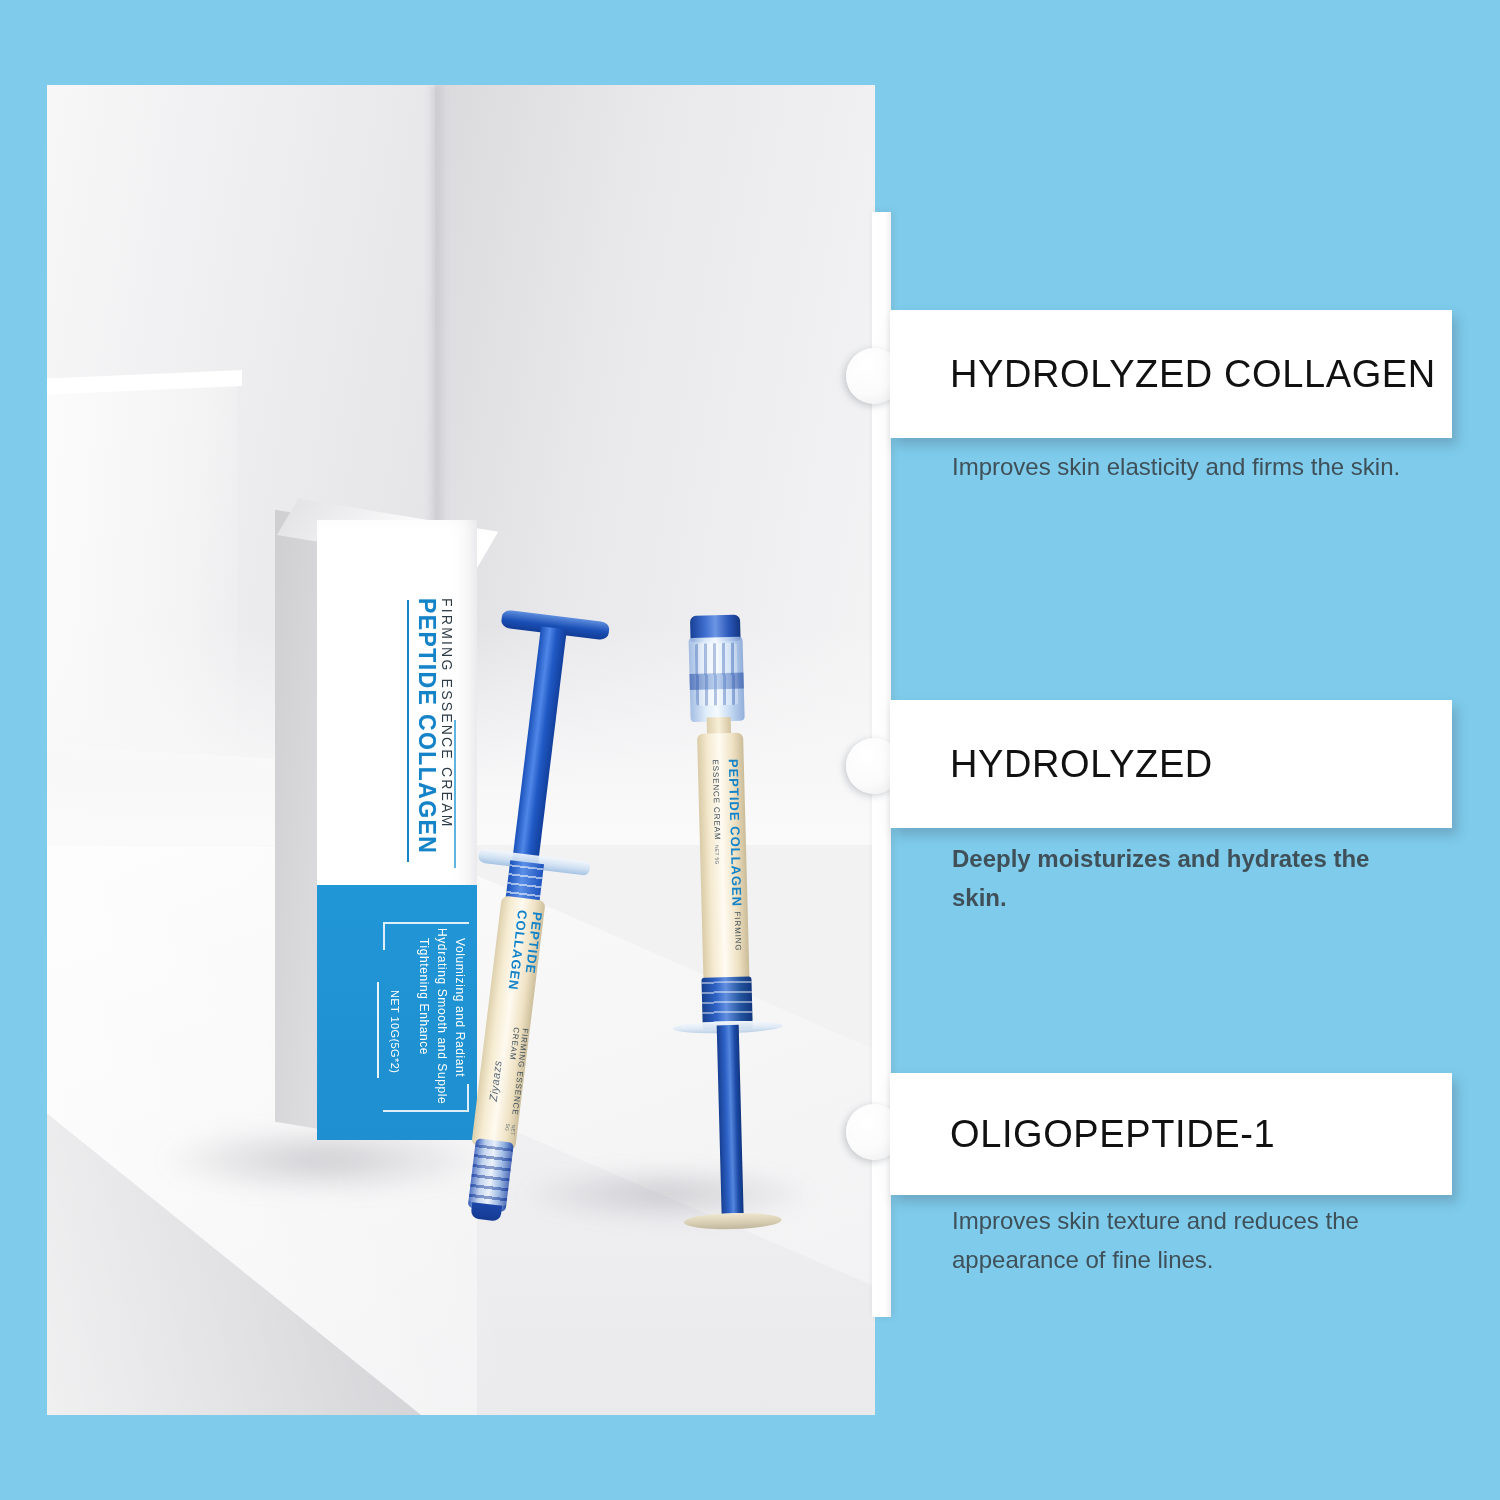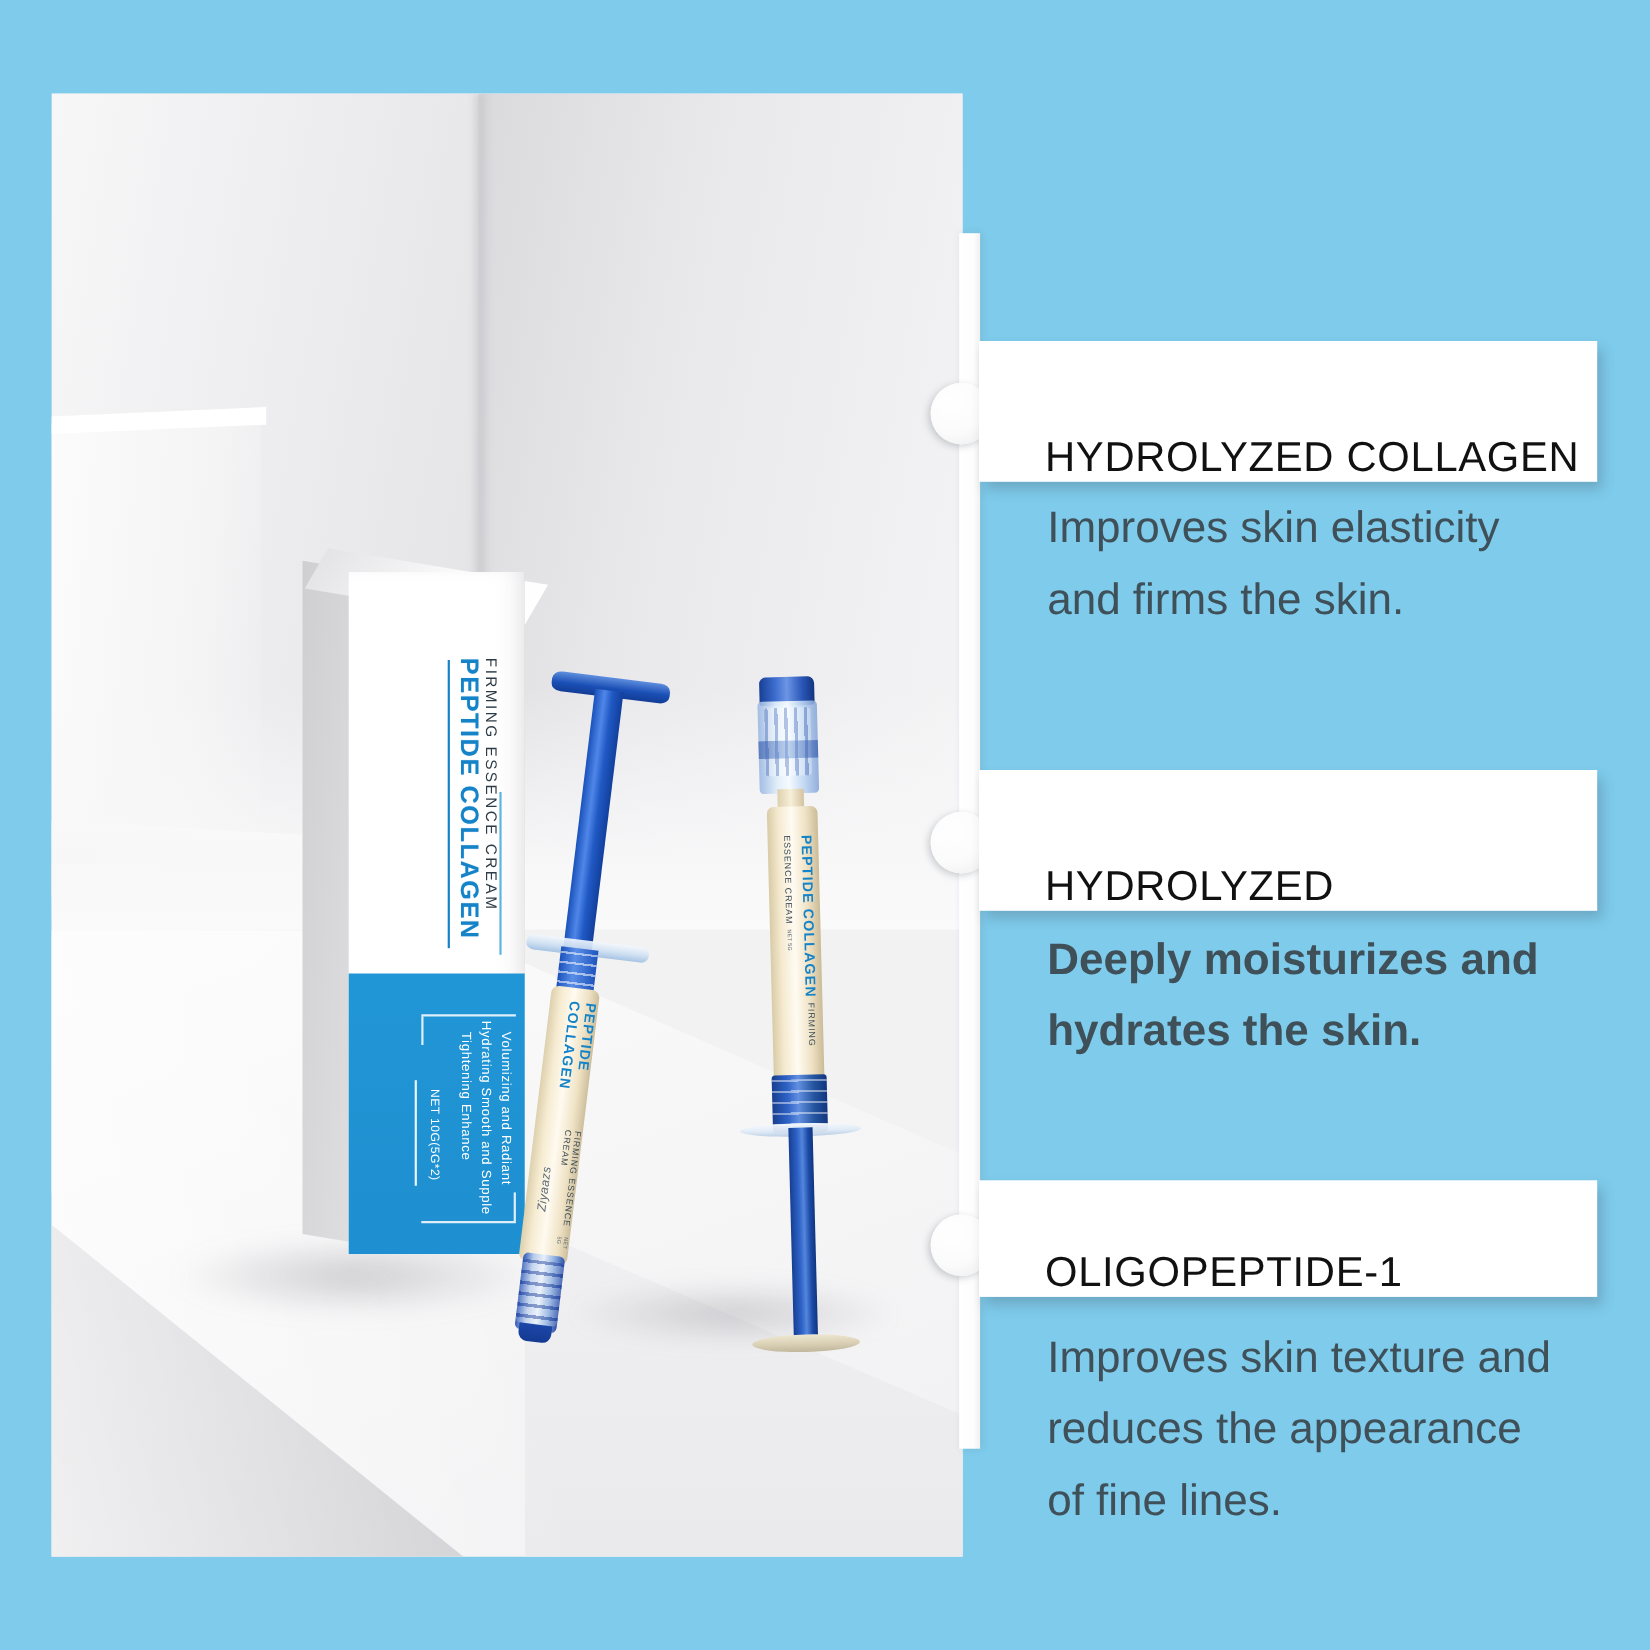--- a/index.html
+++ b/index.html
@@ -287,34 +287,34 @@
   }
   #node-1{top:348px;}
   #node-2{top:738px;}
   #node-3{top:1104px;}
 
   
   .card{
     position:absolute;left:890px;width:562px;
     background:#ffffff;
     box-shadow:5px 7px 11px rgba(70,90,105,.30);
-    display:flex;align-items:flex-end;
+    display:flex;align-items:center;
   }
   .card-title{
     font-size:38px;letter-spacing:.6px;color:#111111;
     padding-left:60px;font-weight:normal;
     white-space:nowrap;
   }
   #card-1{top:310px;height:128px;}
   #card-2{top:700px;height:128px;}
-  #card-3{top:1073px;height:106px;}
+  #card-3{top:1073px;height:122px;}
 
   .desc{
     position:absolute;left:952px;width:470px;
-    font-size:40px;line-height:1.62;color:#3F5059;
+    font-size:24px;line-height:1.62;color:#3F5059;
   }
   #desc-1{top:448px;}
   #desc-2{top:840px;font-weight:bold;}
   #desc-3{top:1202px;}
 </style>
 </head>
 <body>
 
 <div id="photo-panel">
 

